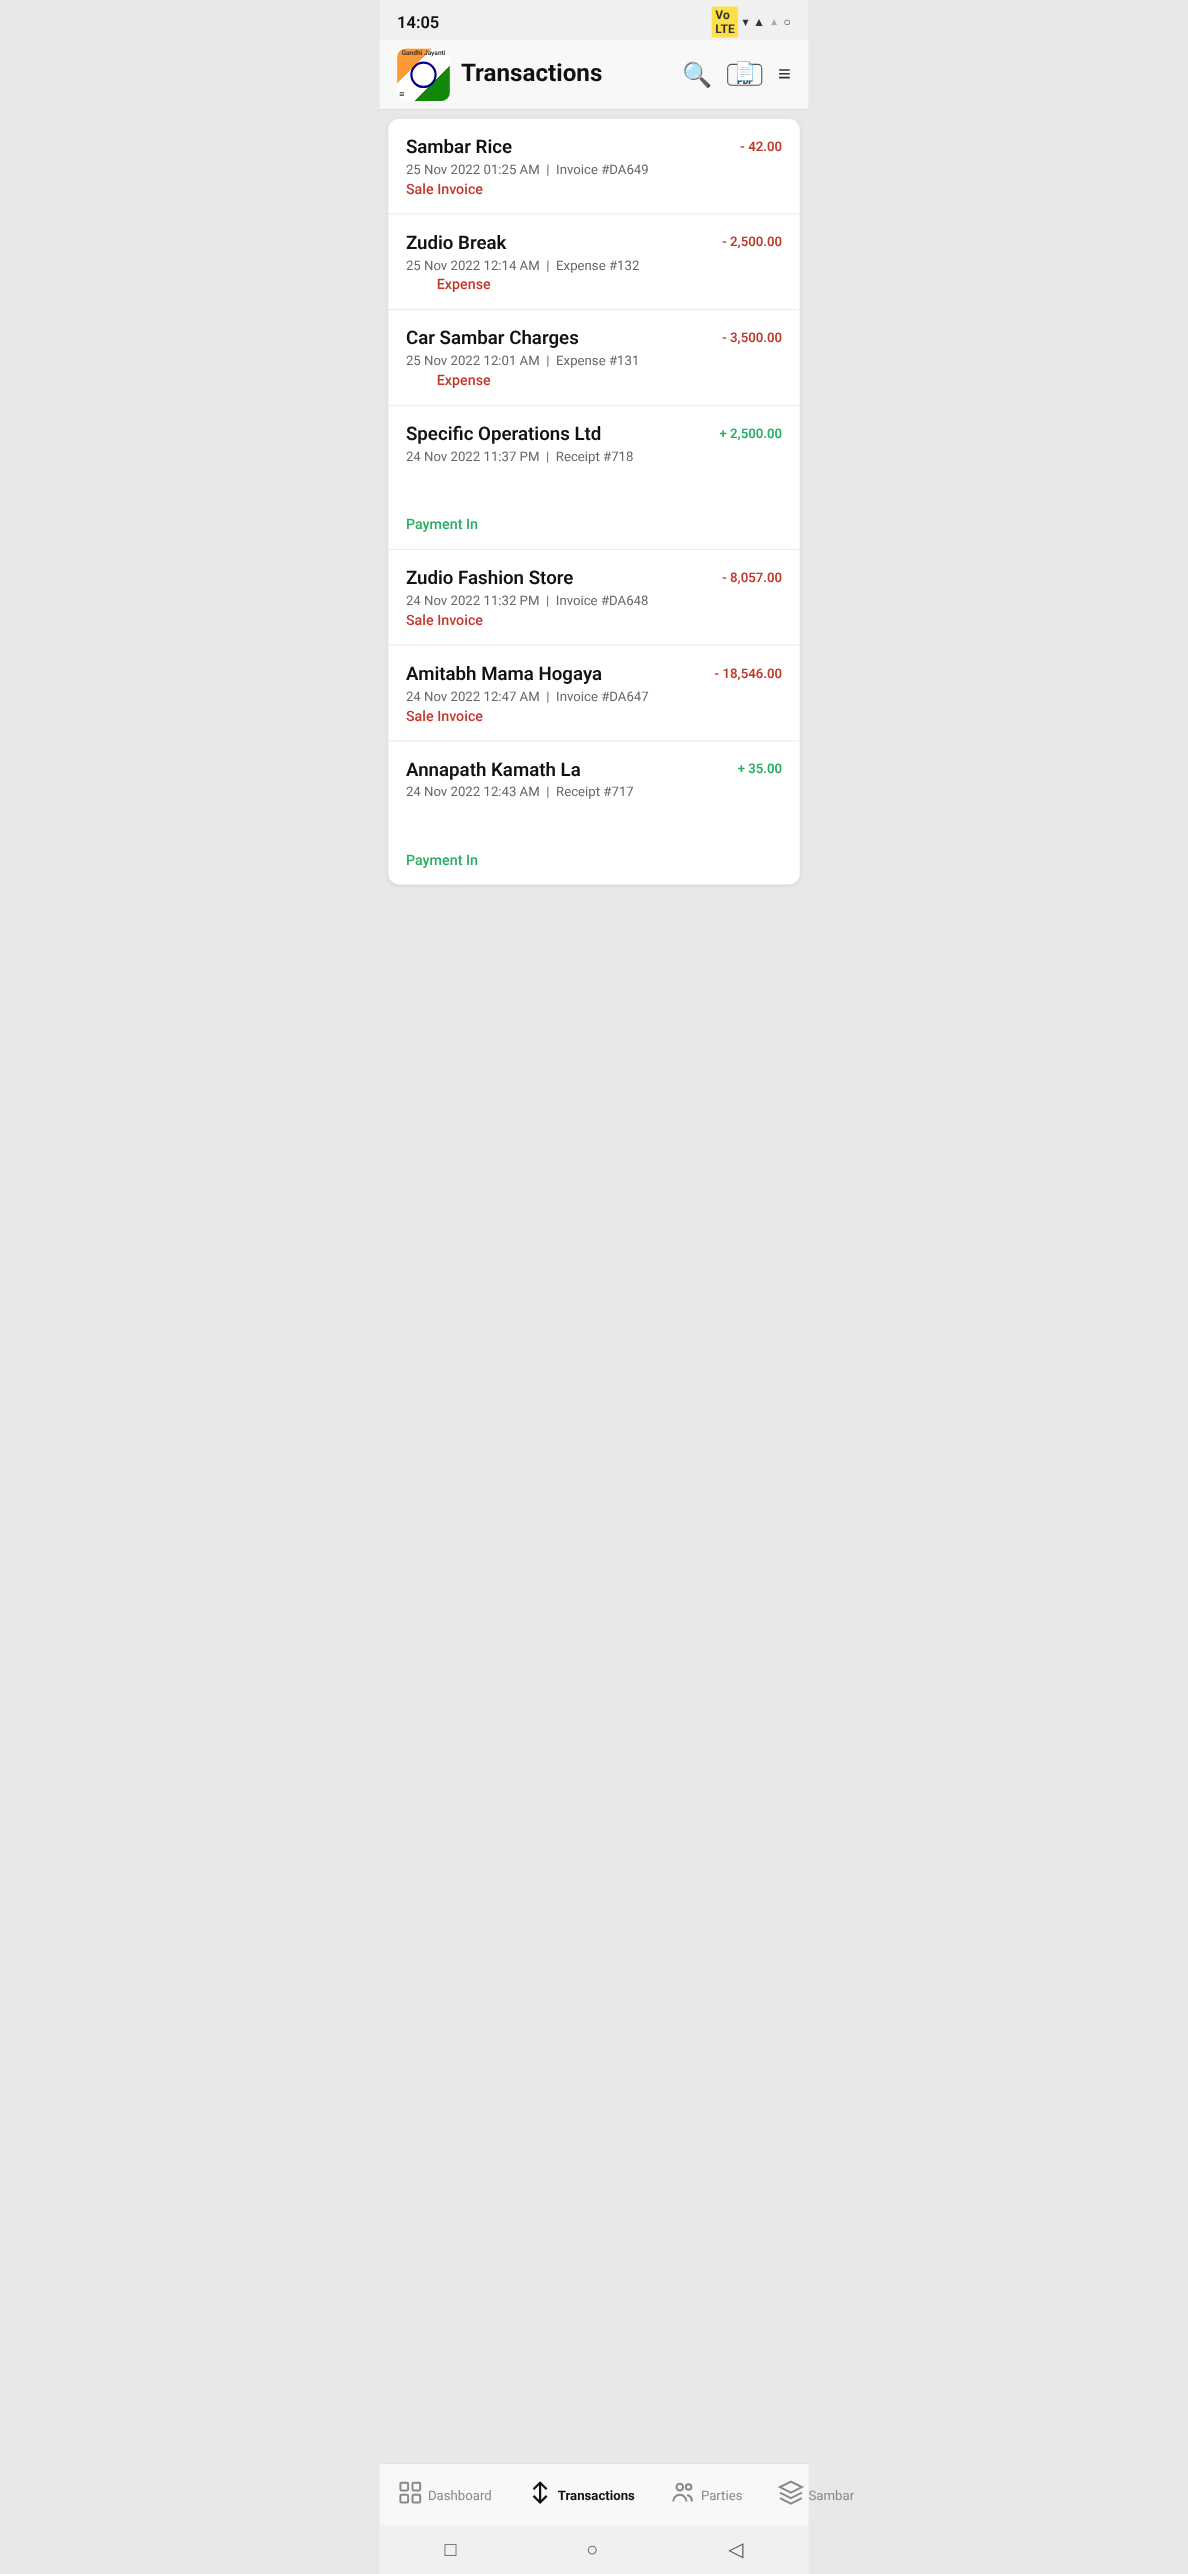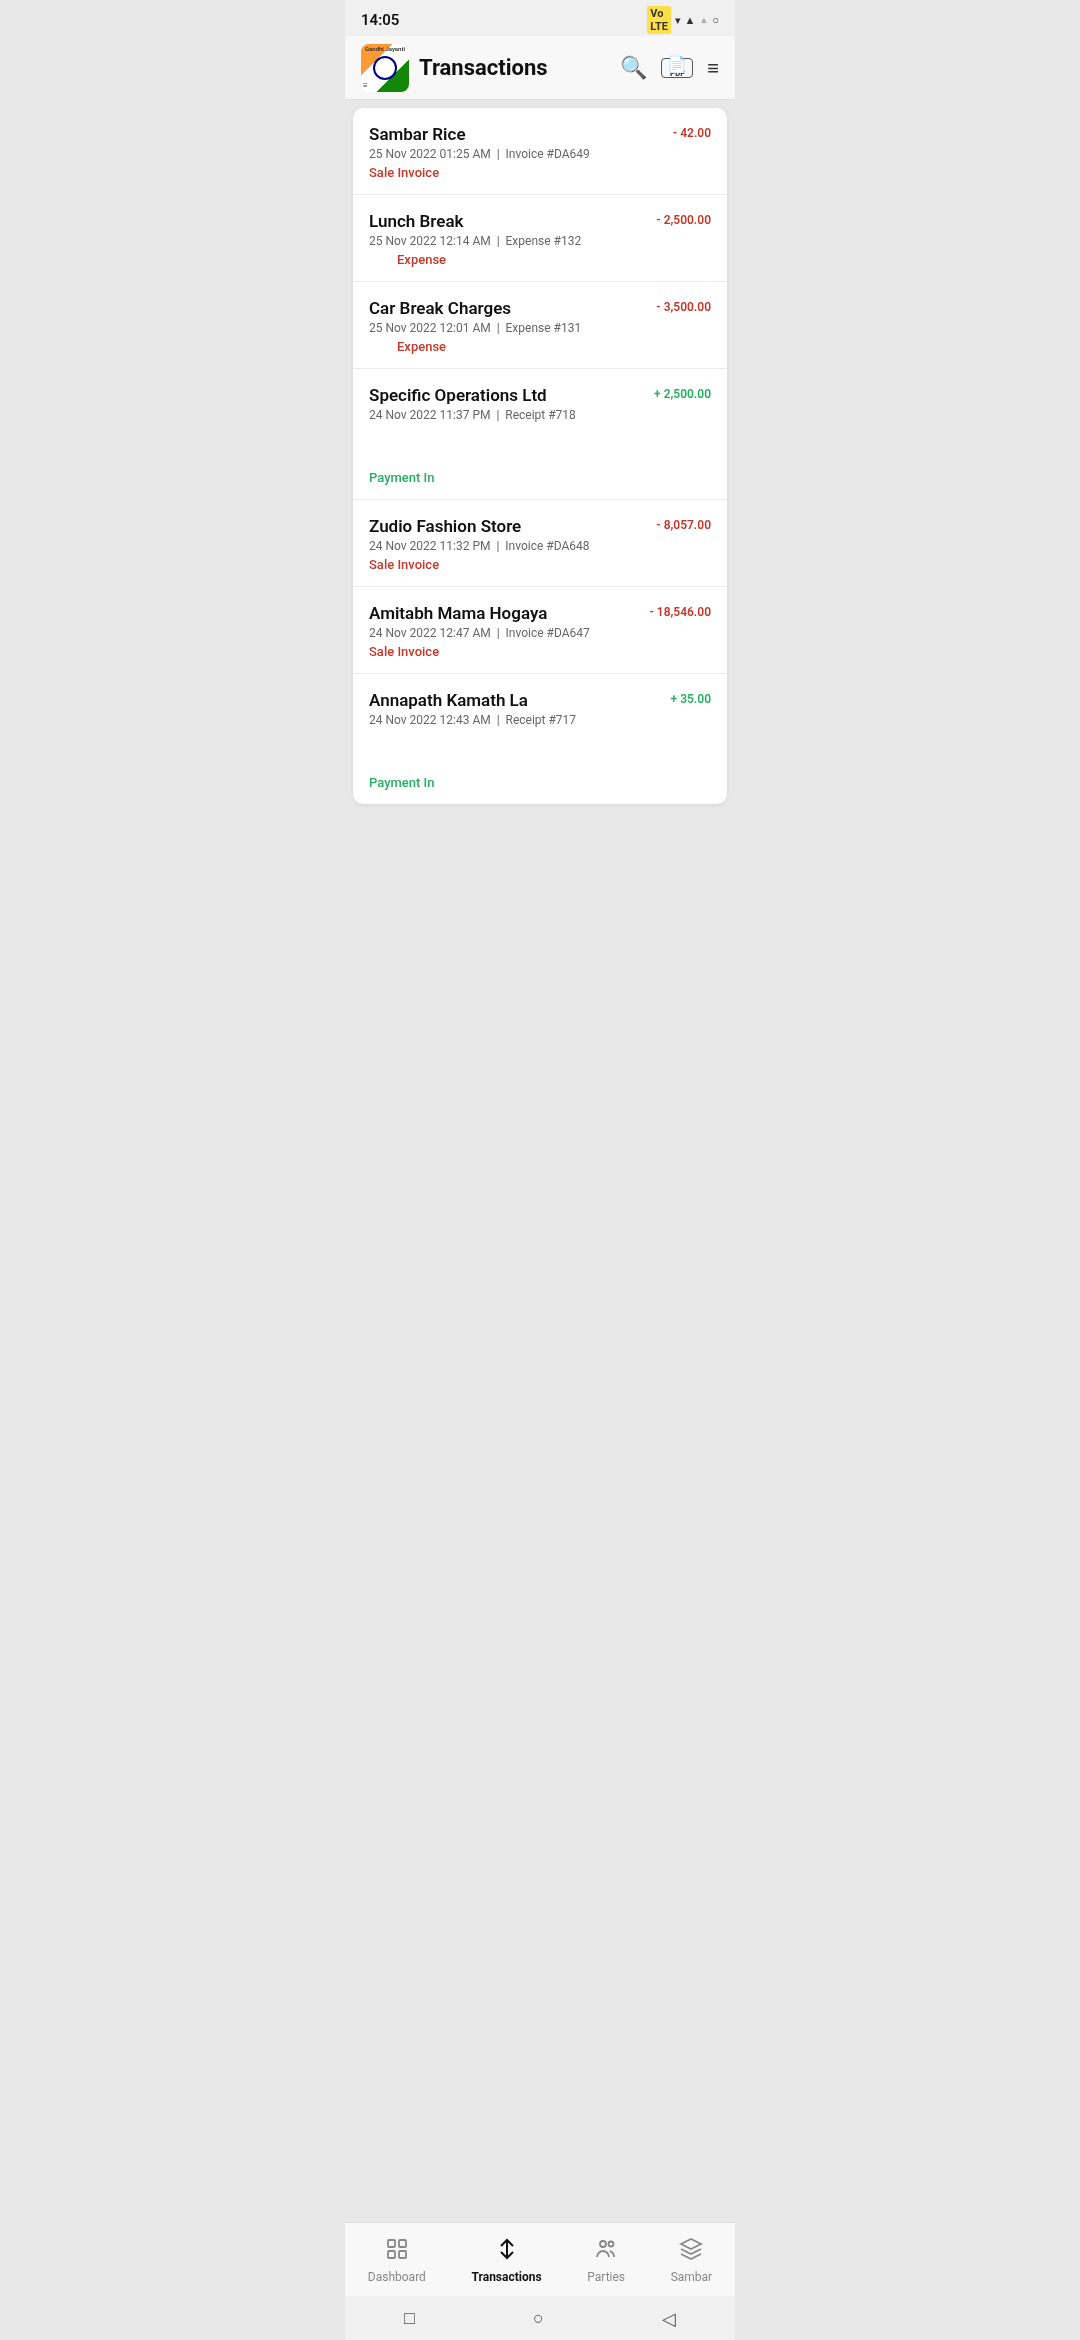--- a/index.html
+++ b/index.html
@@ -215,21 +215,21 @@
       border-top: 1px solid #e0e0e0;
       position: fixed;
       bottom: 44px;
       left: 50%;
       transform: translateX(-50%);
       width: 390px;
     }
 
     .nav-item {
       display: flex;
-      flex-direction: column;
+      flex-direction: row;
       align-items: center;
       gap: 4px;
       padding: 4px 16px;
       cursor: pointer;
     }
 
     .nav-icon {
       font-size: 22px;
       color: #888;
     }
@@ -309,31 +309,31 @@
           <div class="transaction-name">Sambar Rice</div>
           <div class="transaction-meta">25 Nov 2022 01:25 AM &nbsp;|&nbsp; Invoice #DA649</div>
           <div class="transaction-type type-sale">Sale Invoice</div>
         </div>
         <div class="transaction-amount amount-negative">- 42.00</div>
       </div>
     </div>
       <div class="transaction-item">
       <div class="transaction-row">
         <div class="transaction-left">
-          <div class="transaction-name">Lunch Break</div>
+          <div class="transaction-name">Zudio Break</div>
           <div class="transaction-meta">25 Nov 2022 12:14 AM &nbsp;|&nbsp; Expense #132</div>
           <div class="transaction-type type-expense">Expense</div>
         </div>
         <div class="transaction-amount amount-negative">- 2,500.00</div>
       </div>
     </div>
       <div class="transaction-item">
       <div class="transaction-row">
         <div class="transaction-left">
-          <div class="transaction-name">Car Break Charges</div>
+          <div class="transaction-name">Car Sambar Charges</div>
           <div class="transaction-meta">25 Nov 2022 12:01 AM &nbsp;|&nbsp; Expense #131</div>
           <div class="transaction-type type-expense">Expense</div>
         </div>
         <div class="transaction-amount amount-negative">- 3,500.00</div>
       </div>
     </div>
       <div class="transaction-item">
       <div class="transaction-row">
         <div class="transaction-left">
           <div class="transaction-name">Specific Operations Ltd</div>

